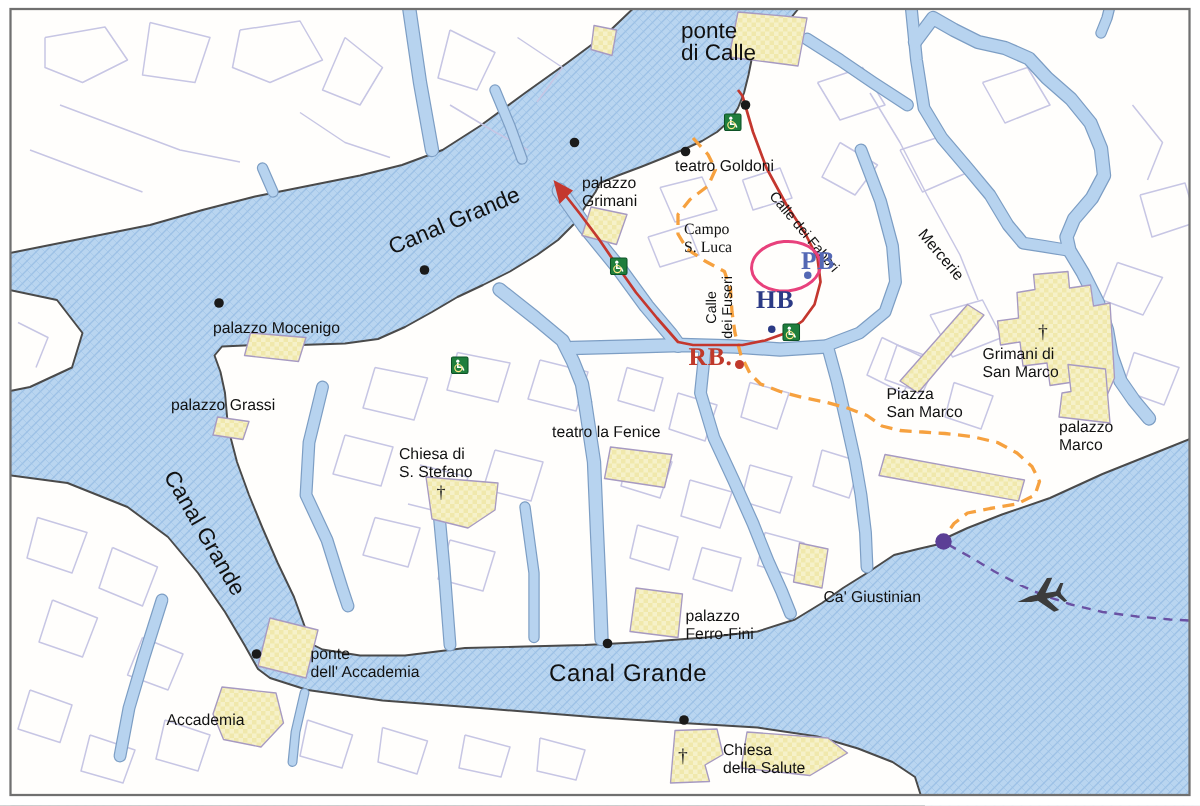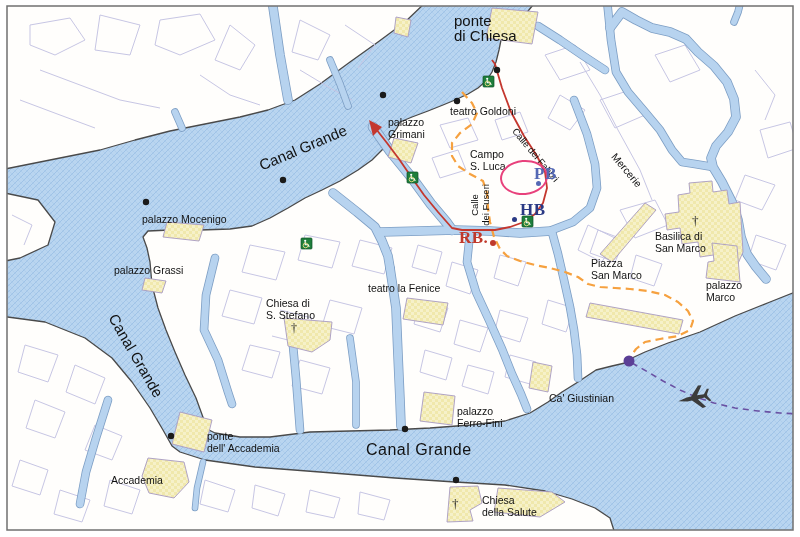--- a/index.html
+++ b/index.html
@@ -236,24 +236,24 @@
     <rect x="0" y="530" width="800" height="7" fill="#fff"></rect>
     <rect x="0" y="0" width="7" height="537" fill="#fff"></rect>
     <rect x="793" y="0" width="7" height="537" fill="#fff"></rect>
     <rect class="frame" x="7" y="6" width="786" height="524"></rect>
   </g>
 </svg>
 
 <div id="labels">
   <div class="lbl lbl-lg" style="left:454px;top:13px;line-height:15px;">
     <span>ponte</span><br>
-    <span>di Chiesa</span>
+    <span>di Calle</span>
   </div>
   <div class="lbl" style="left:450px;top:105px;text-align:center;">teatro Goldoni</div>
-  <div class="lbl" style="left:470px;top:148px;">
+  <div class="lbl" style="left:456px;top:148px;font-family:Liberation Serif, serif;">
     <span>Campo</span><br>
     <span>S. Luca</span>
   </div>
   <div class="lbl rot" style="left:453px;top:194px;width:56px;font-size:9.5px;transform:rotate(-90deg);">
     <span>Calle</span><br>
     <span>dei Fuseri</span>
   </div>
   <div class="lbl rot" style="left:490px;top:150px;width:90px;font-size:9.5px;transform:rotate(50deg);">Calle dei Fabbri</div>
   <div class="lbl rot" style="left:597px;top:164px;width:60px;transform:rotate(50deg);">Mercerie</div>
   <div class="lbl" style="left:388px;top:116px;">
@@ -280,34 +280,34 @@
     <span>palazzo</span><br>
     <span>Ferro-Fini</span>
   </div>
   <div class="lbl" style="left:549px;top:392px;">Ca' Giustinian</div>
   <div class="lbl" style="left:482px;top:494px;">
     <span>Chiesa</span><br>
     <span>della Salute</span>
   </div>
   <span class="cross" style="left:452px;top:496px;font-size:13px;">†</span>
   <div class="lbl" style="left:655px;top:230px;">
-    <span>Basilica di</span><br>
+    <span>Grimani di</span><br>
     <span>San Marco</span>
   </div>
   <span class="cross" style="left:692px;top:213px;font-size:13px;">†</span>
   <div class="lbl" style="left:591px;top:257px;">
     <span>Piazza</span><br>
     <span>San Marco</span>
   </div>
   <div class="lbl" style="left:706px;top:279px;">
     <span>palazzo</span><br>
     <span>Marco</span>
   </div>
 
   <div class="ring"></div>
   <div class="mk mk-pb" style="left:506px;top:164px;">PB</div>
   <span class="mdot" style="left:536px;top:181px;width:5px;height:5px;background:var(--marker_pb);"></span>
-  <div class="mk mk-hb" style="left:504px;top:200px;margin-left:16px;">HB</div>
+  <div class="mk mk-hb" style="left:504px;top:190px;">HB</div>
   <span class="mdot" style="left:512px;top:217px;width:5px;height:5px;background:var(--marker_hb);"></span>
   <div class="mk mk-rb" style="left:459px;top:228px;">RB.</div>
   <span class="mdot" style="left:490px;top:240px;width:6px;height:6px;background:var(--marker_rb);"></span>
 </div>
 </div>
 
 </body></html>

